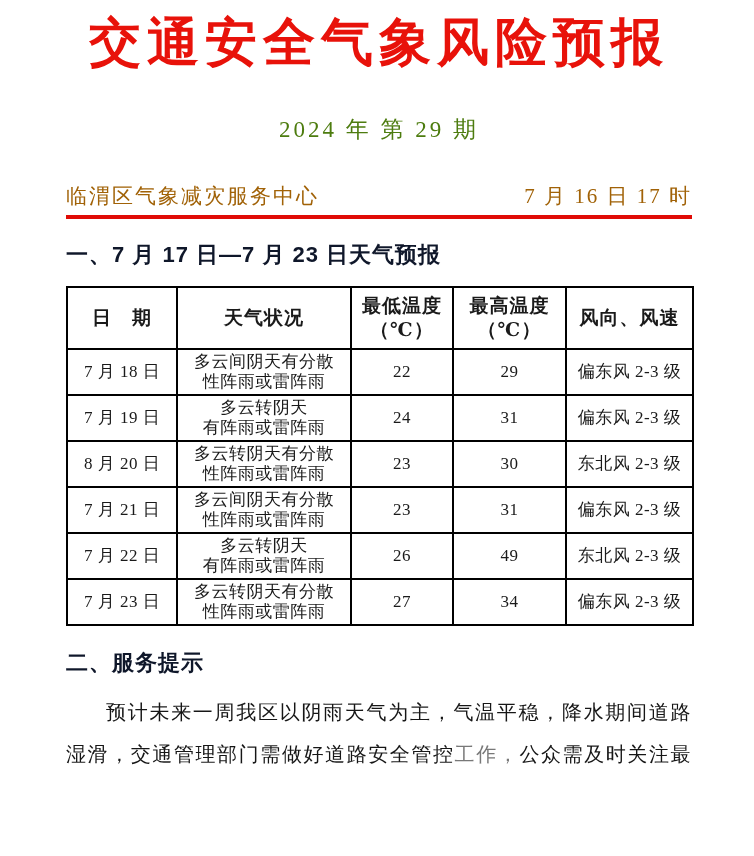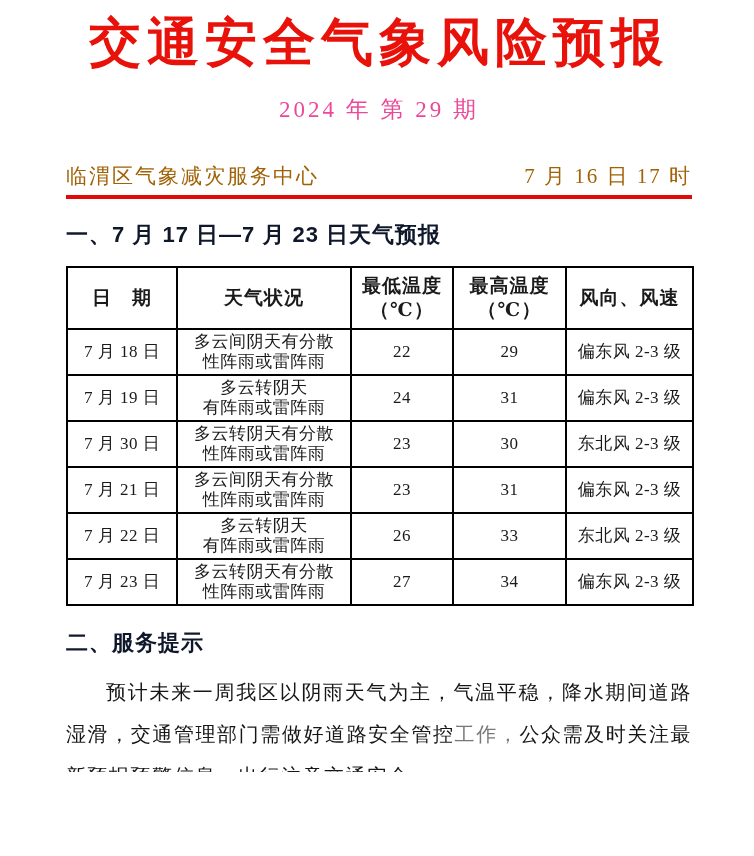--- a/index.html
+++ b/index.html
@@ -19,25 +19,25 @@
     text-align: center;
     font-family: "Liberation Serif", "DejaVu Serif", serif;
     font-size: 52px;
     font-weight: bold;
     letter-spacing: 6px;
     color: #e8120a;
     line-height: 1.35;
     white-space: nowrap;
   }
   .issue-no {
-    margin-top: 16px;
+    margin-top: 36px;
     text-align: center;
     font-size: 23px;
     letter-spacing: 3px;
-    color: #ec4899;
+    color: #4d7c0f;
   }
   .issuer-row {
     margin-top: 37px;
     display: flex;
     justify-content: space-between;
     align-items: baseline;
     font-size: 21px;
     letter-spacing: 2px;
     color: #a16207;
     border-bottom: 4px solid #e00b06;
@@ -135,41 +135,41 @@
       </tr>
       <tr>
         <td>7 月 19 日</td>
         <td>多云转阴天
 有阵雨或雷阵雨</td>
         <td>24</td>
         <td>31</td>
         <td>偏东风 2-3 级</td>
       </tr>
       <tr>
-        <td>7 月 30 日</td>
+        <td>8 月 20 日</td>
         <td>多云转阴天有分散
 性阵雨或雷阵雨</td>
         <td>23</td>
         <td>30</td>
         <td>东北风 2-3 级</td>
       </tr>
       <tr>
         <td>7 月 21 日</td>
         <td>多云间阴天有分散
 性阵雨或雷阵雨</td>
         <td>23</td>
         <td>31</td>
         <td>偏东风 2-3 级</td>
       </tr>
       <tr>
         <td>7 月 22 日</td>
         <td>多云转阴天
 有阵雨或雷阵雨</td>
         <td>26</td>
-        <td>33</td>
+        <td>49</td>
         <td>东北风 2-3 级</td>
       </tr>
       <tr>
         <td>7 月 23 日</td>
         <td>多云转阴天有分散
 性阵雨或雷阵雨</td>
         <td>27</td>
         <td>34</td>
         <td>偏东风 2-3 级</td>
       </tr>

